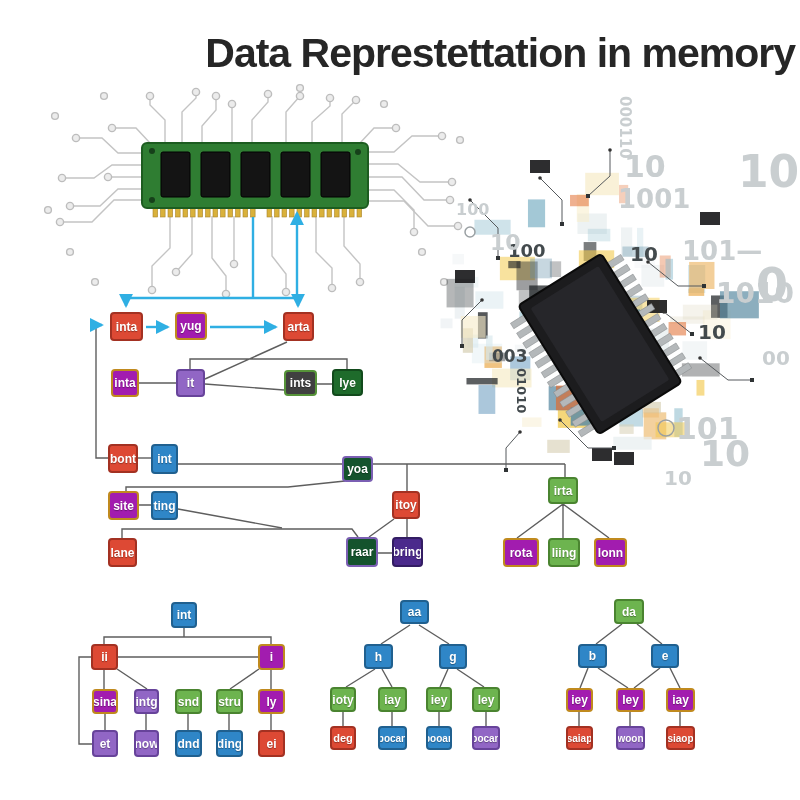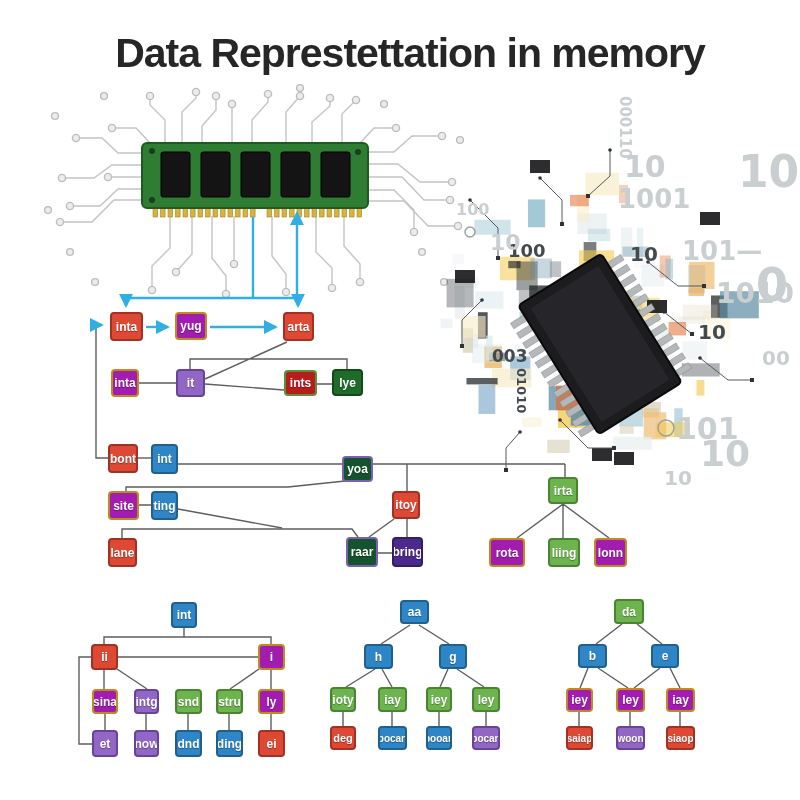--- a/index.html
+++ b/index.html
@@ -1,32 +1,32 @@
 <!DOCTYPE html>
 <html><head>
 <meta charset="utf-8">
 <style>
   html,body{margin:0;padding:0;background:#fff;}
   #canvas{position:relative;width:800px;height:800px;background:#fff;overflow:hidden;
           font-family:"Liberation Sans",sans-serif;}
   #gfx{position:absolute;left:0;top:0;}
-  .title{position:absolute;top:30px;left:40px;width:740px;text-align:center;
+  .title{position:absolute;top:30px;left:55px;width:740px;text-align:right;
          font-size:41px;font-weight:bold;color:#262626;letter-spacing:-1px;}
   .node{position:absolute;display:flex;align-items:center;justify-content:center;
         border-radius:4px;border:2px solid;color:#fff;box-sizing:border-box;
         font-weight:bold;font-size:12px;text-shadow:0 1px 1px rgba(0,0,0,.35);
         white-space:nowrap;overflow:hidden;}
   .c-red{background:#dd4934;border-color:#a33122}
   .c-yellow{background:#a21caf;border-color:#c08a1e}
   .c-blue{background:#2f86c7;border-color:#20608f}
   .c-purple{background:#9166c5;border-color:#67439a}
   .c-ltpurple{background:#14532d;border-color:#7b5fb3}
   .c-dkpurple{background:#4b2a8c;border-color:#331d63}
   .c-green{background:#6db44f;border-color:#4a8430}
-  .c-ltgreen{background:#b91c1c;border-color:#569339}
+  .c-ltgreen{background:#404040;border-color:#569339}
   .c-dkgreen{background:#1e6b2b;border-color:#124a1c}
   .bin{position:absolute;color:#c9ced0;font-family:"DejaVu Sans",sans-serif;
        font-weight:bold;line-height:1;}
   .bin-dark{color:#434a4d;}
   .vert{transform:rotate(90deg);transform-origin:left top;}
 </style>
 </head>
 <body>
 
 <div id="canvas">
@@ -363,21 +363,21 @@
 
   <div class="node c-yellow" style="left:108px;top:491px;width:31px;height:29px">site</div>
   <div class="node c-blue" style="left:151px;top:491px;width:27px;height:29px">ting</div>
   <div class="node c-red" style="left:392px;top:491px;width:28px;height:28px">itoy</div>
 
   <div class="node c-red" style="left:108px;top:538px;width:29px;height:29px">lane</div>
   <div class="node c-ltpurple" style="left:346px;top:537px;width:32px;height:30px">raar</div>
   <div class="node c-dkpurple" style="left:392px;top:537px;width:31px;height:30px">bring</div>
 
   <div class="node c-green" style="left:548px;top:477px;width:30px;height:27px">irta</div>
-  <div class="node c-yellow" style="left:489px;top:538px;width:36px;height:29px">rota</div>
+  <div class="node c-yellow" style="left:503px;top:538px;width:36px;height:29px">rota</div>
   <div class="node c-green" style="left:548px;top:538px;width:32px;height:29px">liing</div>
   <div class="node c-yellow" style="left:594px;top:538px;width:33px;height:29px">lonn</div>
 
   <div class="node c-blue" style="left:171px;top:602px;width:26px;height:26px">int</div>
   <div class="node c-red" style="left:91px;top:644px;width:27px;height:26px">ii</div>
   <div class="node c-yellow" style="left:258px;top:644px;width:27px;height:26px">i</div>
   <div class="node c-yellow" style="left:92px;top:689px;width:26px;height:25px">sina</div>
   <div class="node c-purple" style="left:134px;top:689px;width:25px;height:25px">intg</div>
   <div class="node c-green" style="left:175px;top:689px;width:27px;height:25px">snd</div>
   <div class="node c-green" style="left:216px;top:689px;width:27px;height:25px">stru</div>

